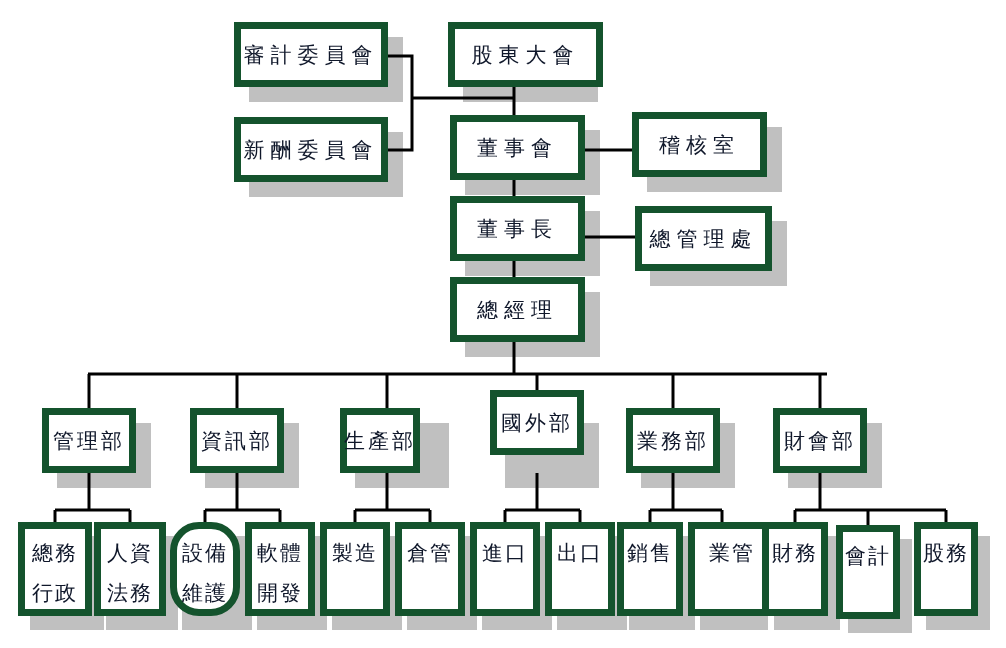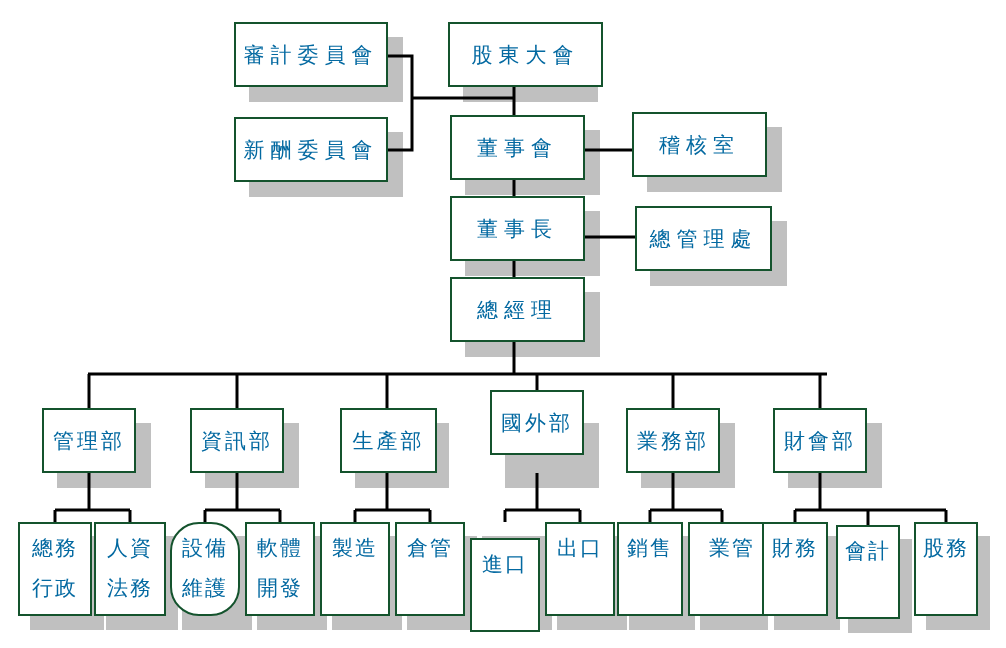--- a/index.html
+++ b/index.html
@@ -1,20 +1,20 @@
 <!DOCTYPE html>
 <html><head>
 <meta charset="utf-8">
 <style>
   html, body { margin:0; padding:0; background:#ffffff; }
   body { width:1006px; height:648px; position:relative; overflow:hidden;
          font-family: "DejaVu Serif", "Liberation Serif", serif; }
   #lines { position:absolute; left:0; top:0; width:1006px; height:648px; z-index:1; }
-  .node { position:absolute; box-sizing:border-box; border:2px solid #14532d; background:#fff; z-index:3;
-          display:flex; align-items:center; justify-content:center; color:#0369a1; }
+  .node { position:absolute; box-sizing:border-box; border:7px solid #14532d; background:#fff; z-index:3;
+          display:flex; align-items:center; justify-content:center; color:#0f172a; }
   .shadow { position:absolute; background:#c0c0c0; z-index:0; }
   .lbl { font-size:21px; letter-spacing:6px; white-space:nowrap; }
   .sub { align-items:flex-start; justify-content:center; padding-top:6px;font-family:Liberation Mono, monospace; }
   .sub .lbl { font-size:21px; letter-spacing:2px; line-height:40px; white-space:normal; text-align:center; width:2.6em; }
 </style>
 </head>
 <body>
 
 <svg id="lines" xmlns="http://www.w3.org/2000/svg">
   <g stroke="#000" stroke-width="3" fill="none">
@@ -126,37 +126,37 @@
     </div>
     <div class="shadow" style="left: 182px; top: 536px; width: 70px; height: 94px;"></div>
     <div class="node sub" style="left: 170px; top: 522px; width: 70px; height: 94px; border-radius: 29px;">
       <span class="lbl">設備維護</span>
     </div>
     <div class="shadow" style="left: 257px; top: 536px; width: 70px; height: 94px;"></div>
     <div class="node sub" style="left: 245px; top: 522px; width: 70px; height: 94px;">
       <span class="lbl">軟體開發</span>
     </div>
     <div class="shadow" style="left: 355px; top: 423px; width: 94px; height: 65px;"></div>
-    <div class="node" style="left: 340px; top: 408px; width: 97px; height: 65px;">
+    <div class="node" style="left: 340px; top: 408px; width: 80px; height: 65px;">
       <span class="lbl" style="letter-spacing: 3px;">生產部</span>
     </div>
     <div class="shadow" style="left: 332px; top: 536px; width: 70px; height: 94px;"></div>
     <div class="node sub" style="left: 320px; top: 522px; width: 70px; height: 94px;">
       <span class="lbl">製造</span>
     </div>
     <div class="shadow" style="left: 407px; top: 536px; width: 70px; height: 94px;"></div>
     <div class="node sub" style="left: 395px; top: 522px; width: 70px; height: 94px;">
       <span class="lbl">倉管</span>
     </div>
     <div class="shadow" style="left: 505px; top: 423px; width: 94px; height: 65px;"></div>
     <div class="node" style="left: 490px; top: 390px; width: 94px; height: 65px;">
       <span class="lbl" style="letter-spacing: 3px;">國外部</span>
     </div>
     <div class="shadow" style="left: 482px; top: 536px; width: 70px; height: 94px;"></div>
-    <div class="node sub" style="left: 470px; top: 522px; width: 70px; height: 94px; margin-top: 16px;">
+    <div class="node sub" style="left: 470px; top: 522px; width: 70px; height: 94px;">
       <span class="lbl">進口</span>
     </div>
     <div class="shadow" style="left: 557px; top: 536px; width: 70px; height: 94px;"></div>
     <div class="node sub" style="left: 545px; top: 522px; width: 70px; height: 94px;">
       <span class="lbl">出口</span>
     </div>
     <div class="shadow" style="left: 641px; top: 423px; width: 94px; height: 65px;"></div>
     <div class="node" style="left: 626px; top: 408px; width: 94px; height: 65px;">
       <span class="lbl" style="letter-spacing: 3px;">業務部</span>
     </div>

